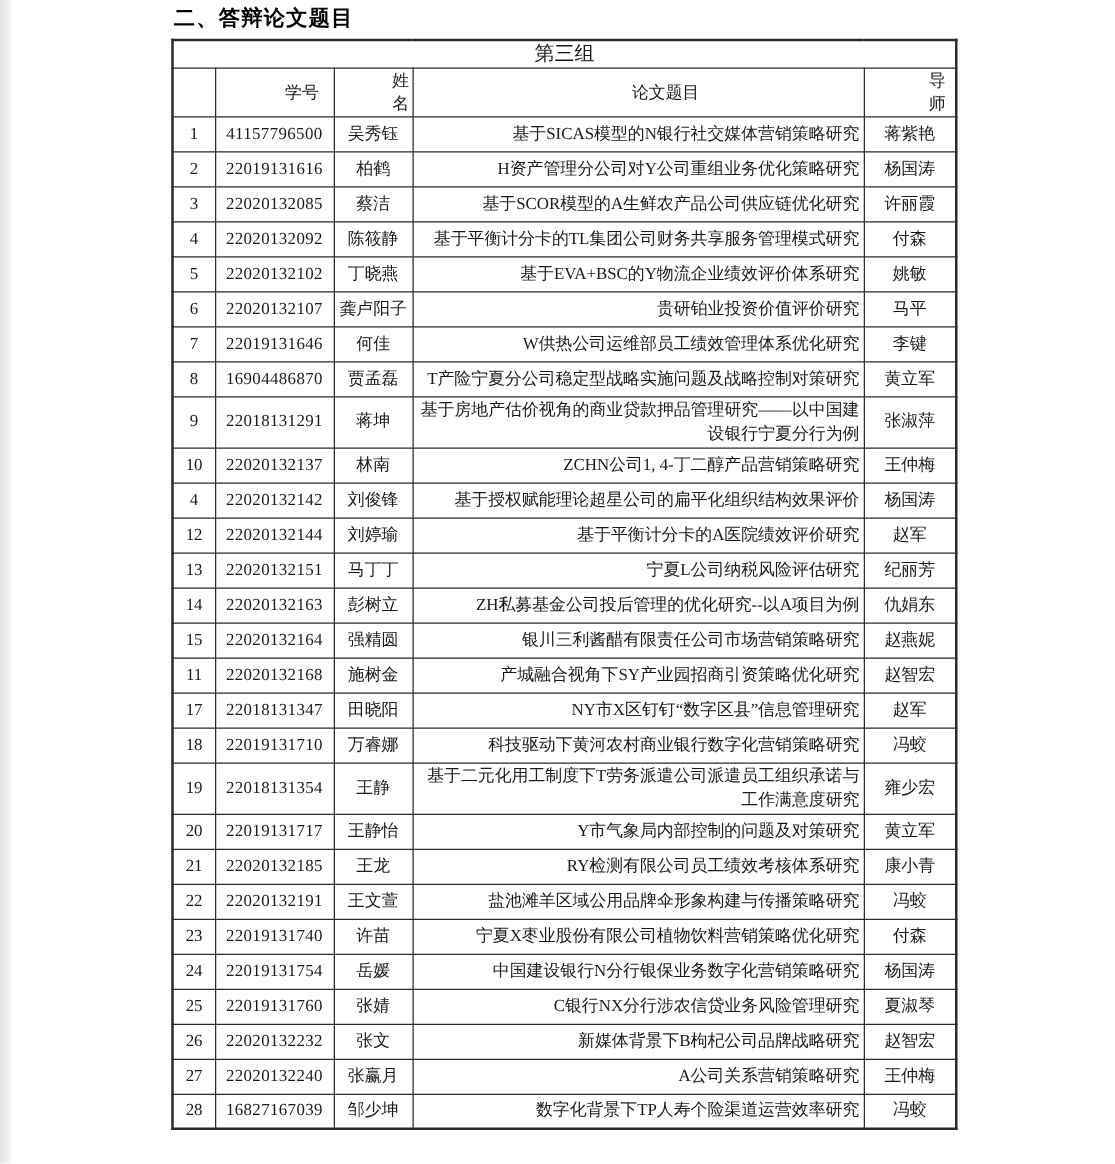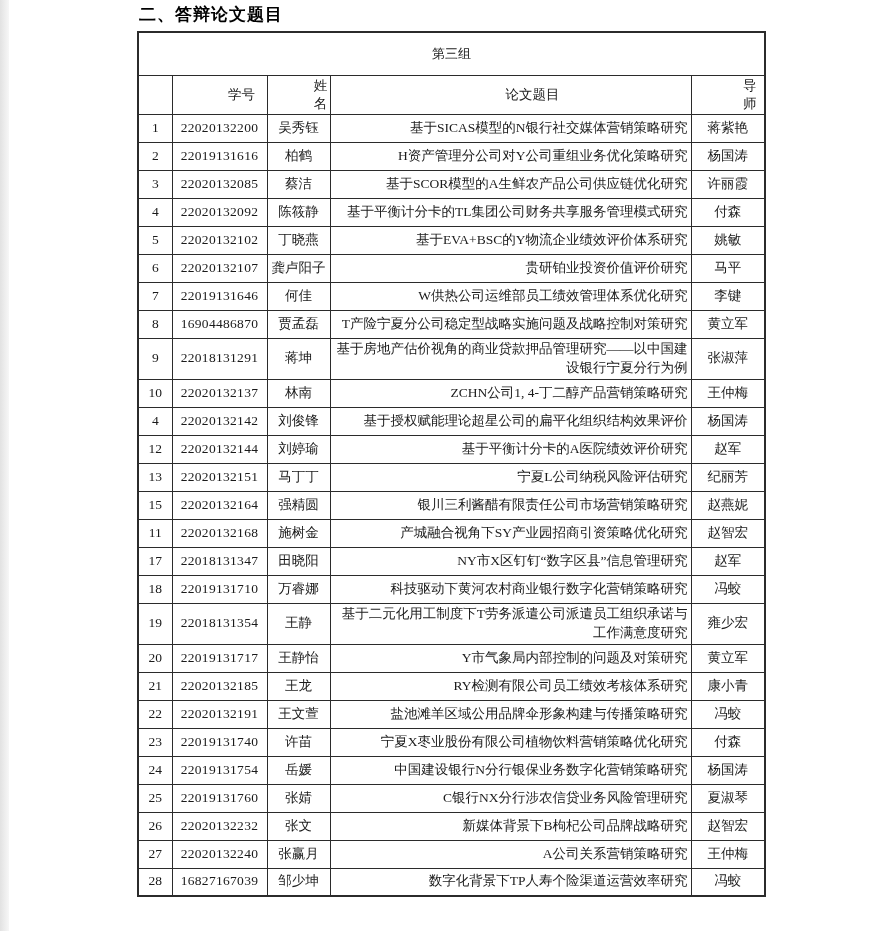--- a/index.html
+++ b/index.html
@@ -37,21 +37,21 @@
   }
   .thesis-table td, .thesis-table th {
     border: 1px solid #2b2b2b;
     font-weight: normal;
     font-size: 13.5px;
     text-align: center;
     vertical-align: middle;
     padding: 1px 2px;
     overflow: hidden;
   }
-  .group-row th { height: 14px; font-size: 13px; padding: 12px; }
+  .group-row th { height: 14px; font-size: 16px; padding: 0; }
   .header-row th { height: 24px; padding-left: 46px; }
   tbody td { height: 28px; line-height: 1.4; }
   td.title-cell {
     text-align: right;
     padding-left: 4px;
     padding-right: 3px;
   }
   td.id-cell { letter-spacing: 0.3px; }
 </style>
 </head>
@@ -79,21 +79,21 @@
         <th>序号</th>
         <th>学号</th>
         <th>姓名</th>
         <th>论文题目</th>
         <th>导师</th>
       </tr>
     </thead>
     <tbody>
         <tr>
           <td>1</td>
-          <td class="id-cell">22020132200</td>
+          <td class="id-cell">41157796500</td>
           <td>吴秀钰</td>
           <td class="title-cell">基于SICAS模型的N银行社交媒体营销策略研究</td>
           <td>蒋紫艳</td>
         </tr>
         <tr>
           <td>2</td>
           <td class="id-cell">22019131616</td>
           <td>柏鹤</td>
           <td class="title-cell">H资产管理分公司对Y公司重组业务优化策略研究</td>
           <td>杨国涛</td>
@@ -169,20 +169,27 @@
           <td>赵军</td>
         </tr>
         <tr>
           <td>13</td>
           <td class="id-cell">22020132151</td>
           <td>马丁丁</td>
           <td class="title-cell">宁夏L公司纳税风险评估研究</td>
           <td>纪丽芳</td>
         </tr>
         <tr>
+          <td>14</td>
+          <td class="id-cell">22020132163</td>
+          <td>彭树立</td>
+          <td class="title-cell">ZH私募基金公司投后管理的优化研究--以A项目为例</td>
+          <td>仇娟东</td>
+        </tr>
+        <tr>
           <td>15</td>
           <td class="id-cell">22020132164</td>
           <td>强精圆</td>
           <td class="title-cell">银川三利酱醋有限责任公司市场营销策略研究</td>
           <td>赵燕妮</td>
         </tr>
         <tr>
           <td>11</td>
           <td class="id-cell">22020132168</td>
           <td>施树金</td>

